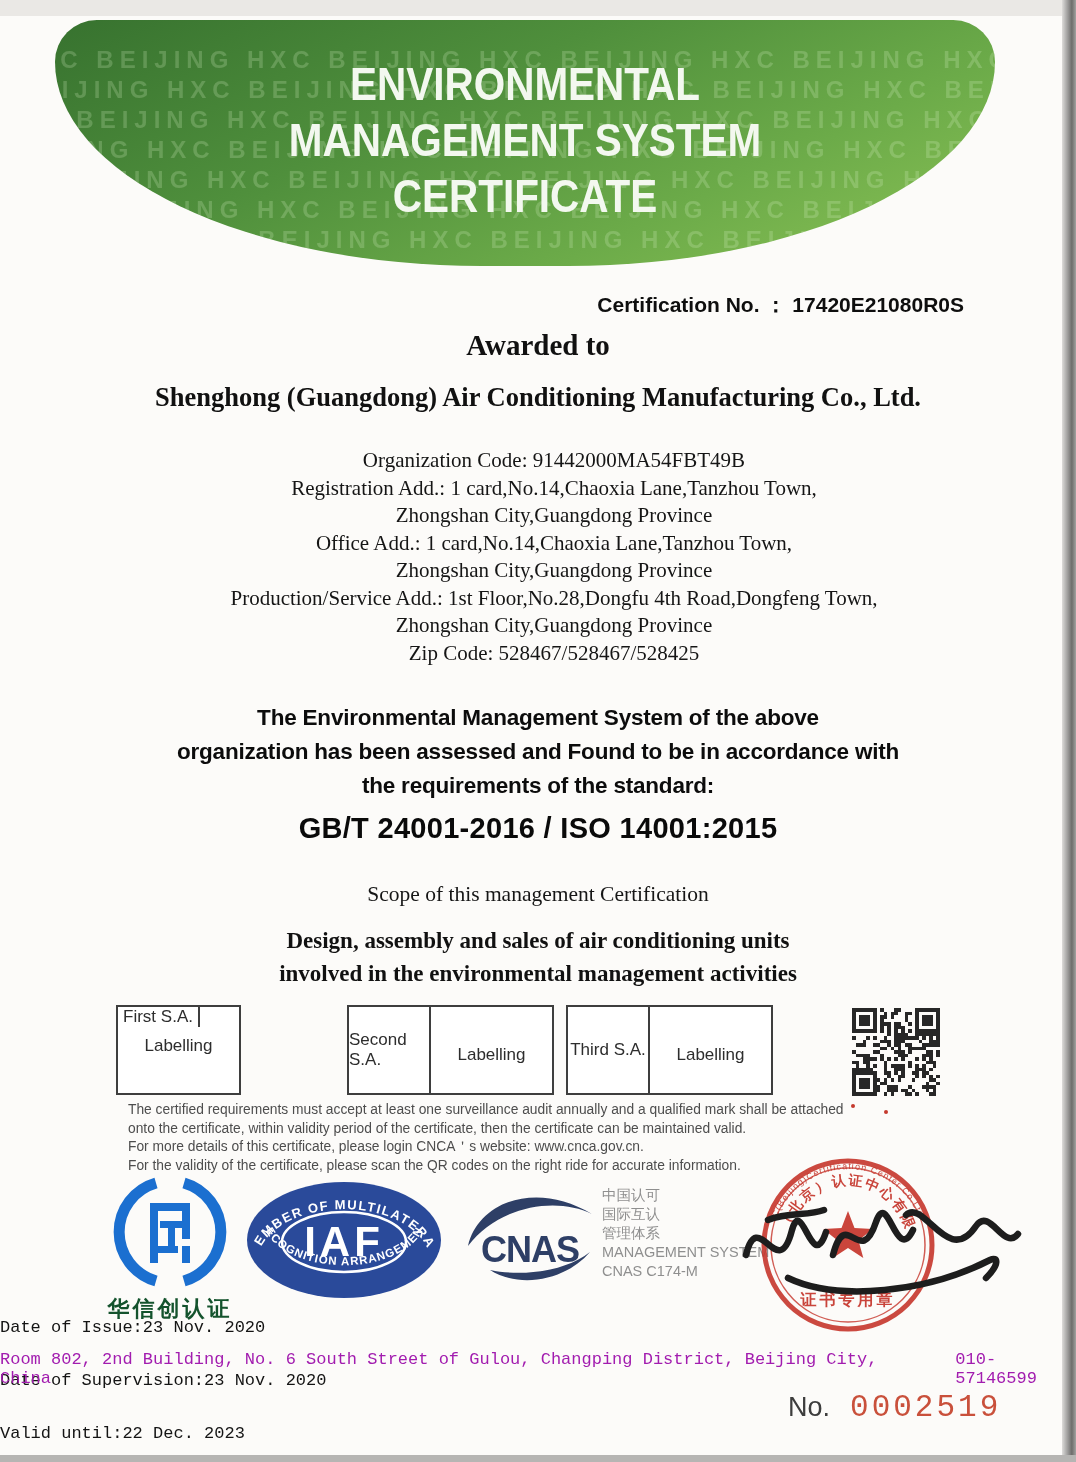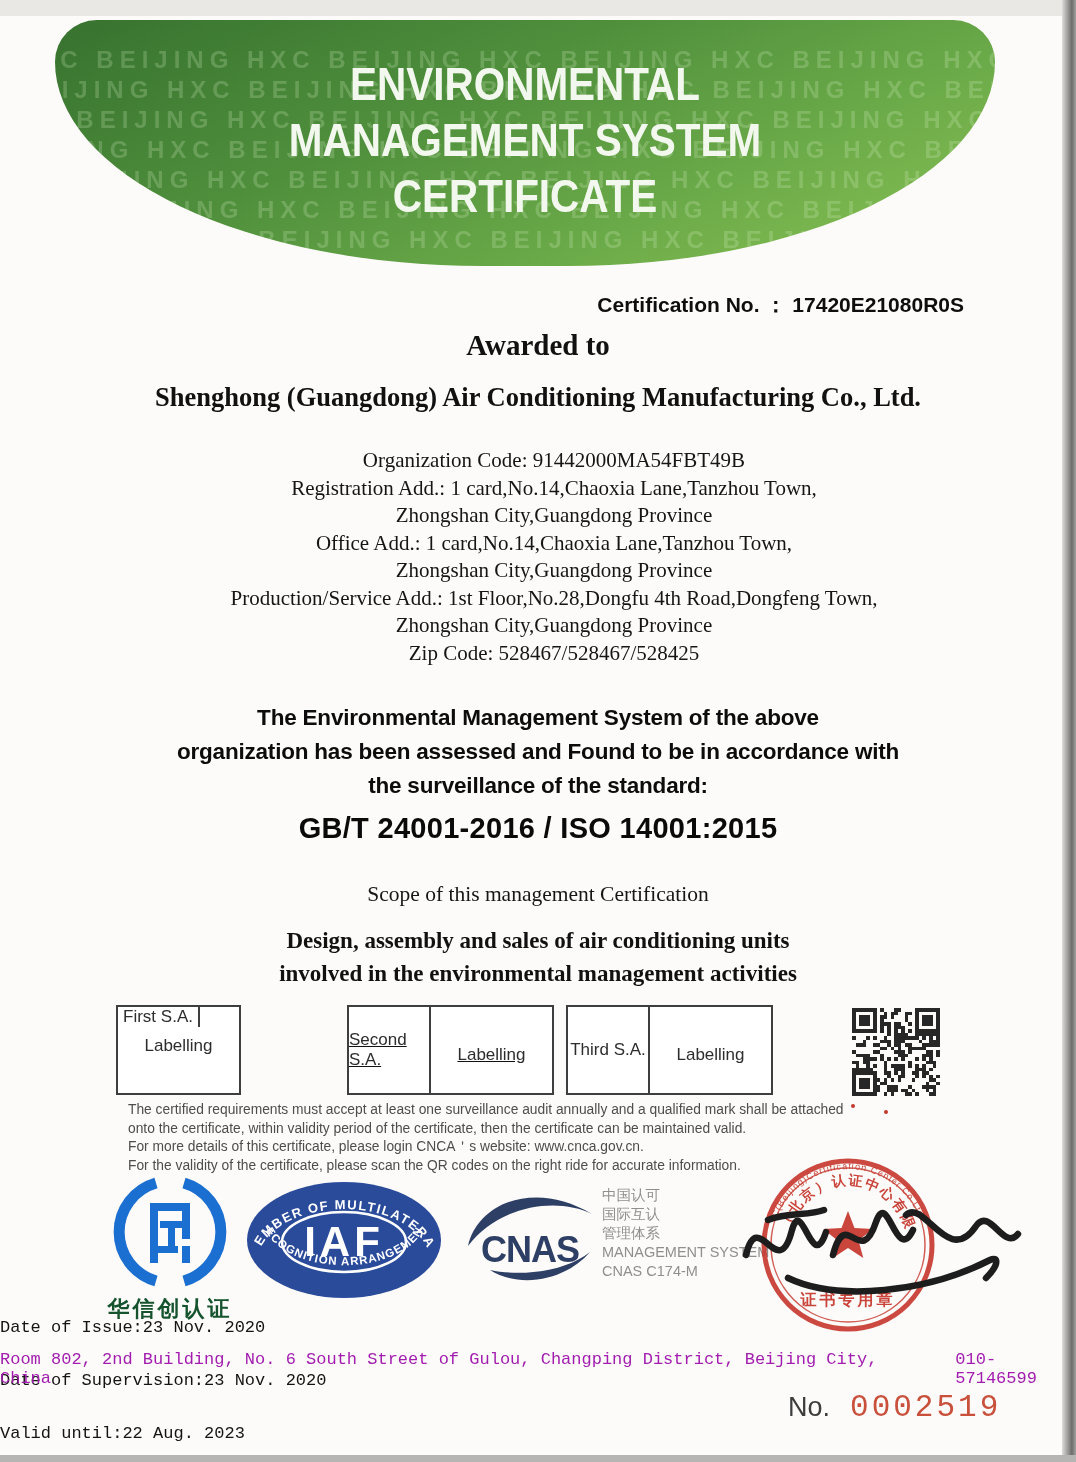--- a/index.html
+++ b/index.html
@@ -53,21 +53,21 @@
   .scope-lines{position:absolute;top:924px;left:0;width:100%;text-align:center;
     font-family:"Liberation Serif",serif;font-weight:bold;font-size:23px;line-height:33px;}
 
   .audit-group{position:absolute;top:1005px;height:90px;display:flex;
     border:2px solid #3e3e3e;background:#fff;box-sizing:border-box;}
   .audit-group .cell{display:flex;align-items:center;justify-content:center;
     font-size:17px;color:#2d2d2d;box-sizing:border-box;}
   .audit-group .stage{width:82px;border-right:2px solid #3e3e3e;}
   .audit-group .label{width:121px;margin-top:9px;}
   .g1{left:116px;flex-direction:column;}
-  .g2{left:347px;text-decoration:underline;}
+  .g2{left:347px;}
   .g3{left:566px;}
 
   .qr{position:absolute;left:852px;top:1008px;width:88px;height:88px;}
   .qr-dot{position:absolute;width:4px;height:4px;background:#c4392e;border-radius:50%;}
   .qr-dot.d1{left:851px;top:1104px;}
   .qr-dot.d2{left:884px;top:1110px;}
 
   .notes{position:absolute;left:128px;top:1101px;font-size:13.8px;line-height:18.6px;color:#4d4d4d;}
 
   .logo-hxc{position:absolute;left:98px;top:1176px;width:144px;text-align:center;}
@@ -123,21 +123,21 @@
     <div>Office Add.: 1 card,No.14,Chaoxia Lane,Tanzhou Town,</div>
     <div>Zhongshan City,Guangdong Province</div>
     <div>Production/Service Add.: 1st Floor,No.28,Dongfu 4th Road,Dongfeng Town,</div>
     <div>Zhongshan City,Guangdong Province</div>
     <div>Zip Code: 528467/528467/528425</div>
   </div>
 
   <div class="statement">
     <div>The Environmental Management System of the above</div>
     <div>organization has been assessed and Found to be in accordance with</div>
-    <div>the surveillance of the standard:</div>
+    <div>the requirements of the standard:</div>
   </div>
 
   <div class="standard">GB/T 24001-2016 / ISO 14001:2015</div>
 
   <div class="scope-title">Scope of this management Certification</div>
   <div class="scope-lines">
     <div>Design, assembly and sales of air conditioning units</div>
     <div>involved in the environmental management activities</div>
   </div>
 
@@ -553,21 +553,21 @@
         <path d="M105,95 C118,45 132,110 148,62 C160,28 168,105 185,70"></path>
         <path d="M178,55 C196,38 220,108 248,66 C262,46 276,92 290,74"></path>
         <path d="M60,118 C110,142 200,132 262,100 C270,96 272,104 258,118"></path>
       </g>
     </svg>
   </div>
 
   <div class="dates-row">
     <span>Date of Issue:23 Nov. 2020</span>
     <span>Date of Supervision:23 Nov. 2020</span>
-    <span>Valid until:22 Aug. 2023</span>
+    <span>Valid until:22 Dec. 2023</span>
   </div>
 
   <div class="address-row">
     <span>Room 802, 2nd Building, No. 6 South Street of Gulou, Changping District, Beijing City, China</span>
     <span>010-57146599</span>
   </div>
 
   <div class="serial">
     <span class="lbl">No.</span>
     <span class="num">0002519</span>

